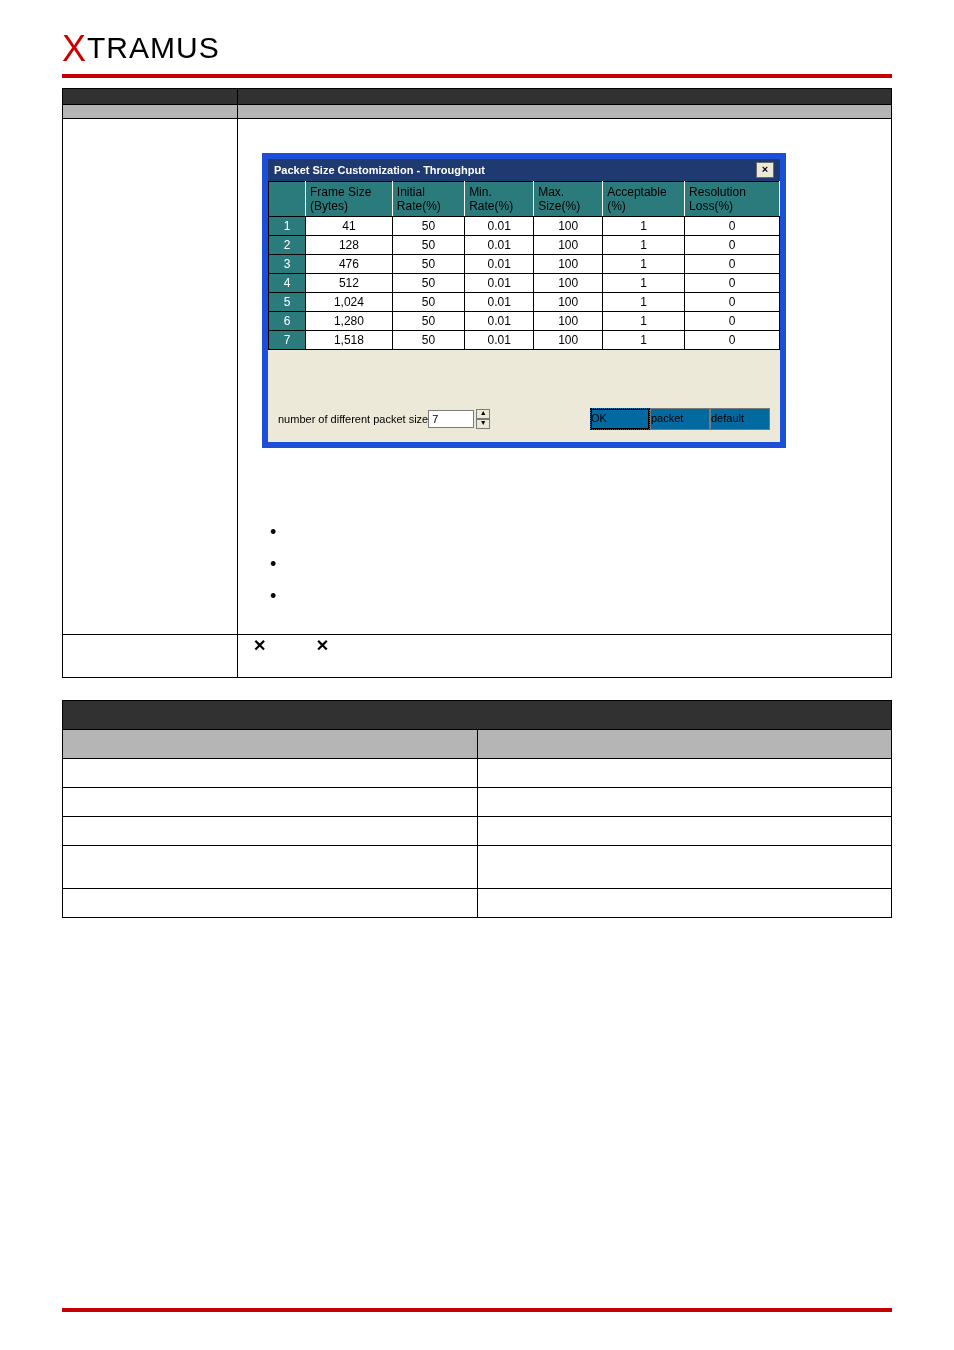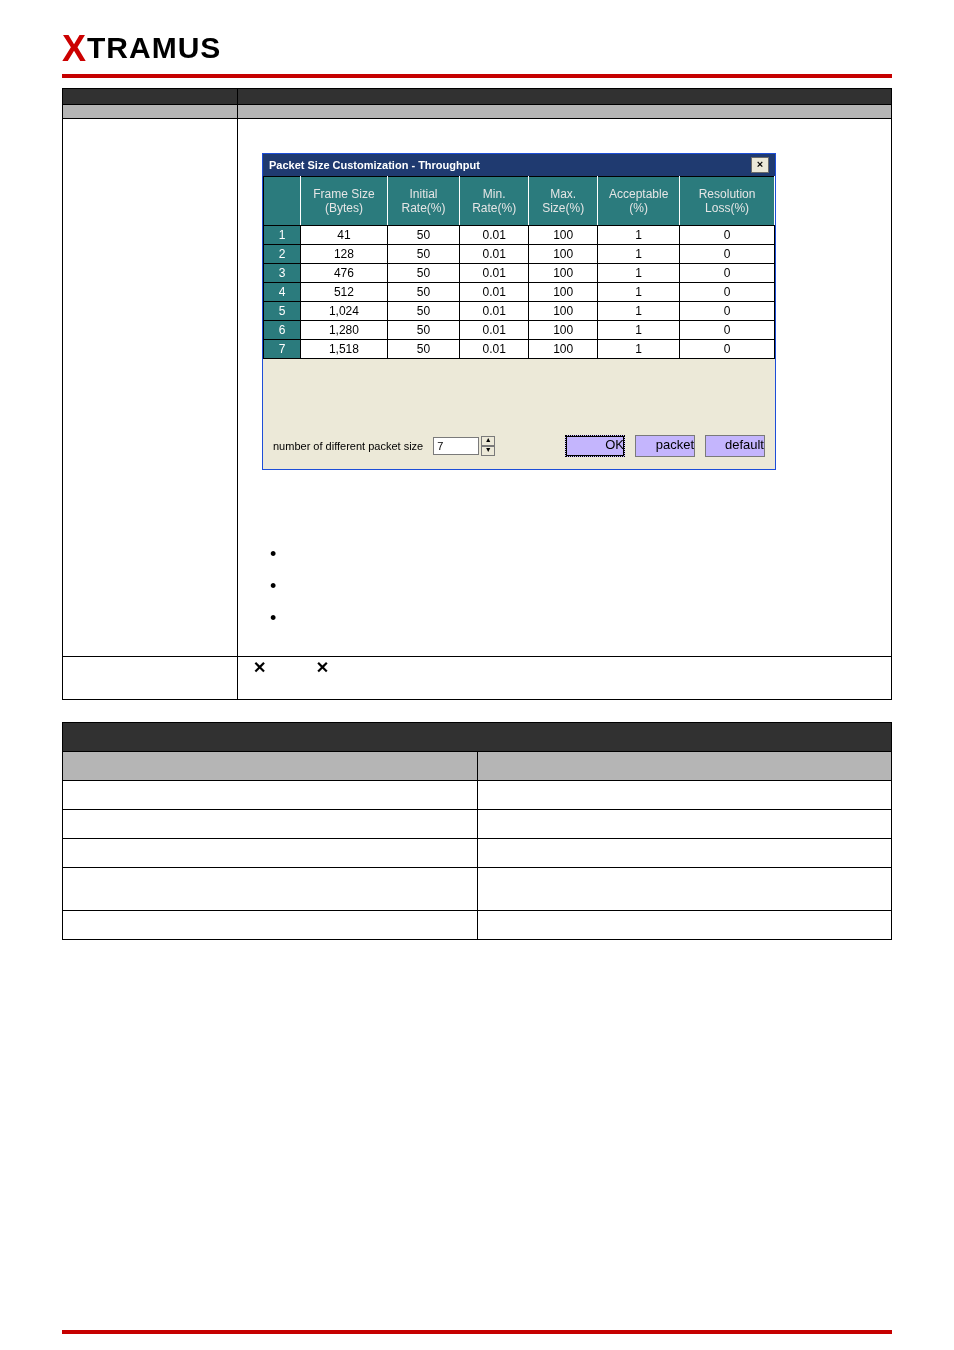--- a/index.html
+++ b/index.html
@@ -1,48 +1,48 @@
 <!DOCTYPE html>
 <html><head>
 <meta charset="utf-8">
 <style>
   html,body{margin:0;padding:0;background:#fff;font-family:Arial,Helvetica,sans-serif;font-size:12px;color:#000}
   .page{width:954px;margin:0 auto;position:relative;min-height:1350px}
   .brand-row{padding:28px 0 4px 62px}
-  .brand{font-family:"Arial Black",Arial,sans-serif;font-weight:700;font-size:30px;letter-spacing:1px;color:#000}
+  .brand{font-family:"Arial Black",Arial,sans-serif;font-weight:400;font-size:30px;letter-spacing:1px;color:#000}
   .brand .x{color:#c00;font-size:36px;vertical-align:-3px}
   .red-line{height:4px;background:#c60000;margin:0 62px 10px 62px}
   .red-line.bottom{margin:0 62px 10px 62px}
   
   .info-table1{margin:6px 62px 22px 62px;border-collapse:collapse;width:830px;table-layout:fixed}
   .info-table1 td,.info-table1 th{border:1px solid #000;vertical-align:top;font-size:12px}
   .t1-topbar{background:#313131;height:16px}
   .t1-graybar{background:#b5b5b5;height:14px}
   .t1-leftcell{width:172px}
   .t1-body{padding:34px 16px 10px 16px}
   .bullets{padding:68px 0 12px 0}
   .bullets .b{font-size:18px;line-height:32px;padding-left:16px}
   .xx-row td{height:40px}
   .xx{font-family:Arial,sans-serif;font-weight:900;font-size:16px;padding:0 0 0 14px}
   
-  .dlg{width:512px;margin:0 12px 0 8px;background:#ece9d8;border:1px solid #1d4ed8;position:relative}
+  .dlg{width:512px;margin:0 12px 0 8px;background:#ece9d8;border:6px solid #1d4ed8;position:relative}
   .dlg-title{background:#1f3a70;color:#fff;font-size:11px;font-weight:bold;padding:3px 6px;display:flex;align-items:center;justify-content:space-between}
   .dlg-close{width:16px;height:14px;background:#ece9d8;border:1px solid #6b6b6b;color:#000;font-family:Arial;font-size:11px;line-height:12px;text-align:center;font-weight:bold}
   .dlg-inner{background:#fff;margin:0}
   .grid{border-collapse:collapse;width:100%;font-size:10.5px;background:#fff}
-  .grid th{background:#2b7b7d;color:#e5e5e5;font-weight:normal;padding:10px 4px;border-right:1px solid #fff;text-align:center}
+  .grid th{background:#2b7b7d;color:#000000;font-weight:normal;padding:3px 4px;border-right:1px solid #fff;text-align:left}
   .grid th:first-child{width:28px;background:#2b7b7d}
   .grid td{padding:2px 4px;text-align:center}
   .grid td.rownum{background:#2b7b7d;color:#fff;border-top:1px solid #fff;width:28px}
-  .dlg-foot{background:#ece9d8;padding:76px 10px 12px 10px;display:flex;align-items:center;gap:10px;font-size:11px}
+  .dlg-foot{background:#ece9d8;padding:58px 10px 12px 10px;display:flex;align-items:center;font-size:11px}
   .spin-wrap{display:flex;align-items:center}
   .spin-input{width:38px;height:16px;border:1px solid #7a7a7a;font-size:11px;padding:0 3px;background:#fff}
   .spin-btns{display:flex;flex-direction:column;margin-left:2px}
   .spin-btns span{width:12px;height:8px;border:1px solid #7a7a7a;background:#ece9d8;font-size:7px;line-height:6px;text-align:center}
-  .btn{display:inline-block;min-width:58px;height:20px;border:1px solid #7a7a7a;background:#c4b5fd;font-size:13px;text-align:right;line-height:18px;cursor:pointer}
+  .btn{display:inline-block;min-width:58px;height:20px;border:1px solid #7a7a7a;background:#0369a1;font-size:11px;text-align:left;line-height:18px;cursor:pointer}
   .btn.sel{border:1px dotted #000;box-shadow:inset 0 0 0 1px #000}
   .foot-spacer{flex:1}
   
   .info-table2{margin:0 62px 10px 62px;border-collapse:collapse;width:830px;table-layout:fixed}
   .info-table2 td,.info-table2 th{border:1px solid #000;height:26px}
   .info-table2 .bar-dark{background:#313131;height:16px}
   .info-table2 .bar-gray{background:#b5b5b5;height:18px}
   .info-table2 .tall td{height:40px}
   .info-table2 .col1{width:154px}
 </style>

